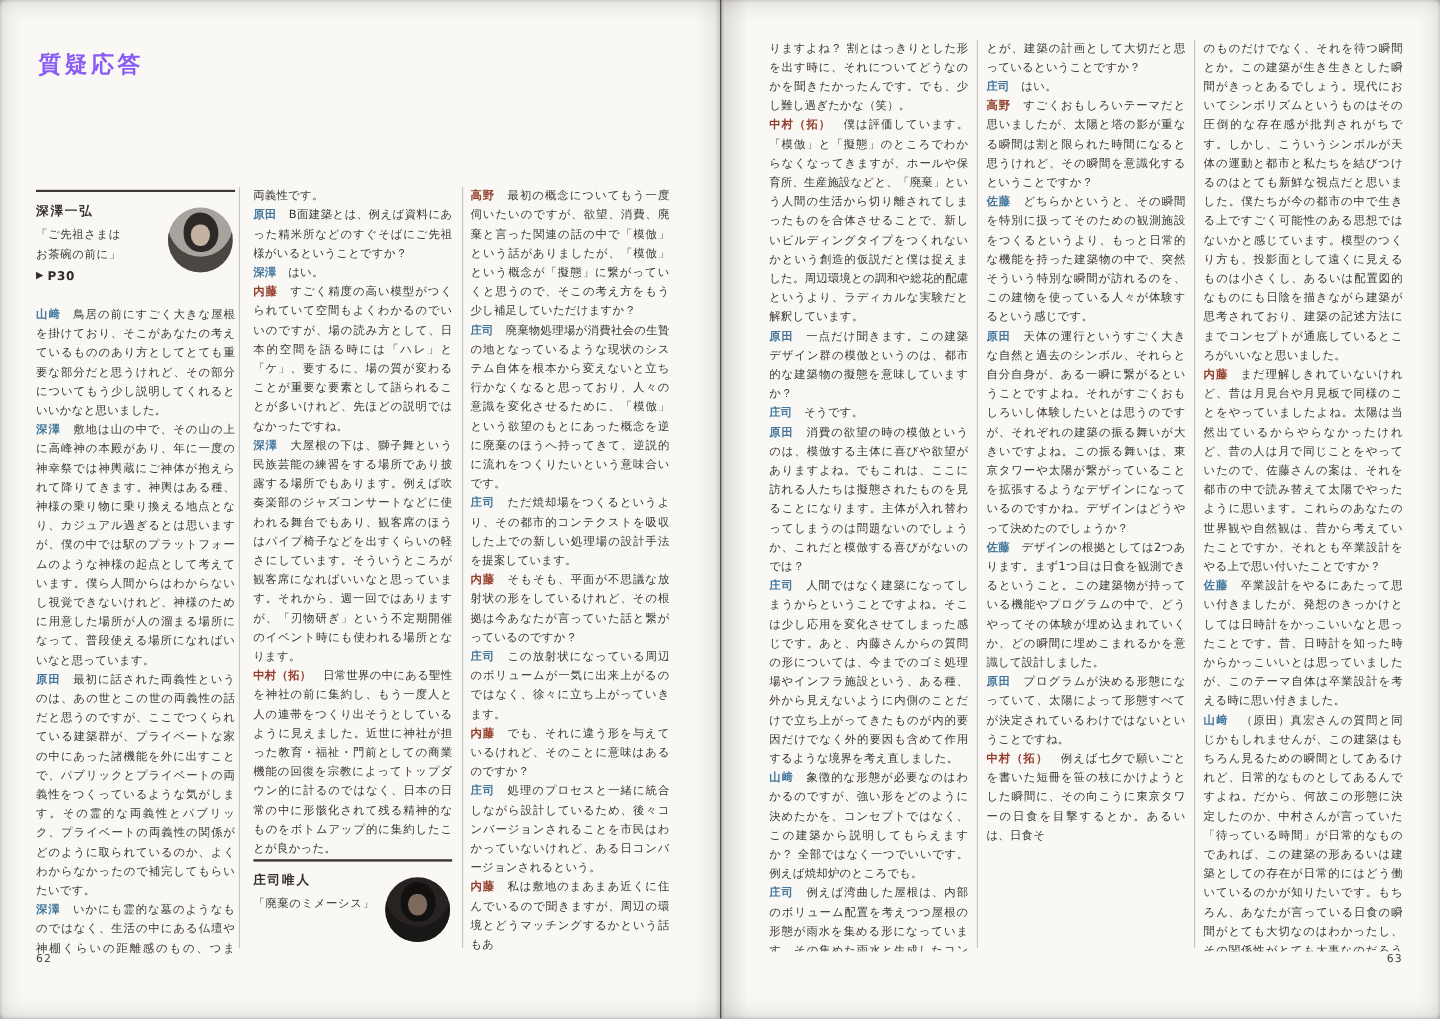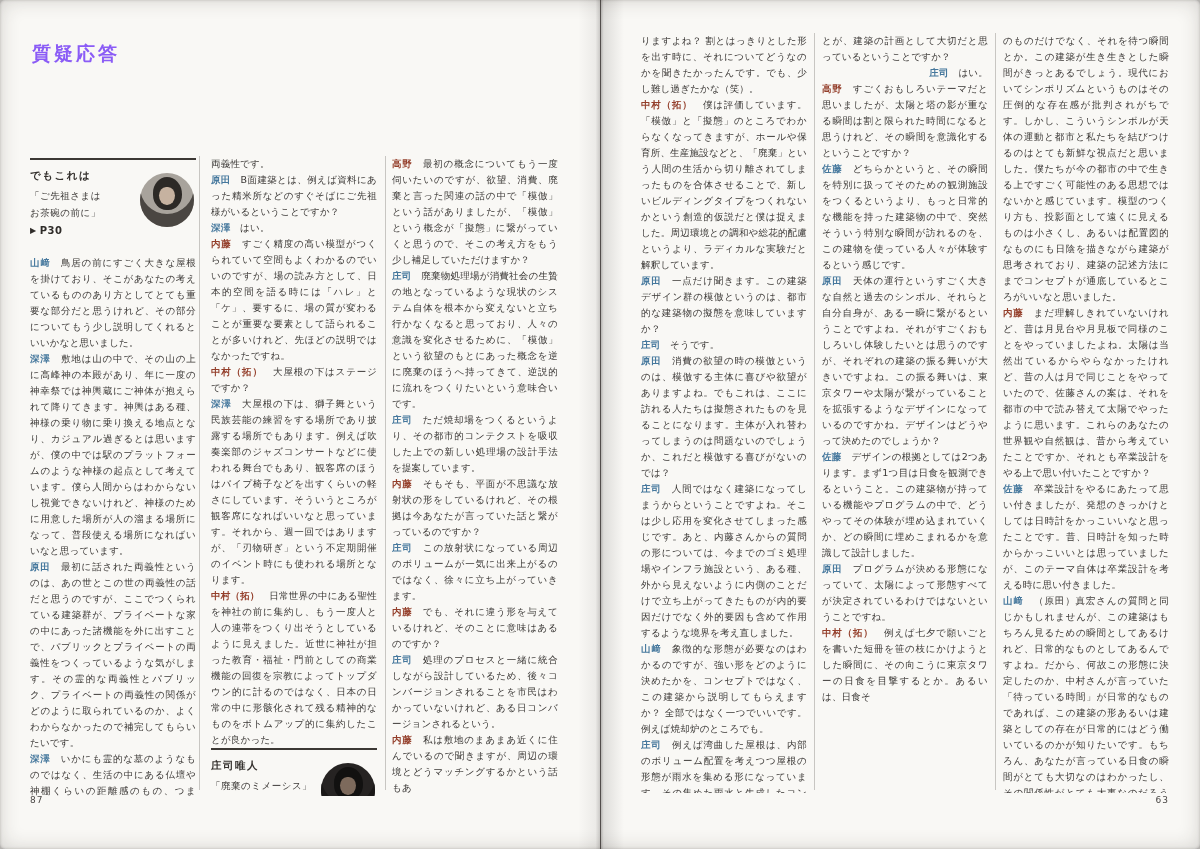--- a/index.html
+++ b/index.html
@@ -14,21 +14,21 @@
   .pagenum{position:absolute;top:795px;font-size:9px;letter-spacing:1px;color:#4a4745;}
   .pagenum.left{left:30px;}
   .pagenum.right{left:1135px;width:34px;text-align:right;}
   .col{position:absolute;width:166px;overflow:hidden;display:flex;flex-direction:column;}
   .col-l{top:156px;height:640px;}
   .col-r{top:33px;height:760px;}
   #colL1{left:30px;top:158px;}
   #colL2{left:211px;justify-content:space-between;}
   #colL3{left:392px;}
   #colR1{left:641px;}
-  #colR2{left:822px;align-items:flex-end;}
+  #colR2{left:822px;}
   #colR3{left:1003px;}
   .vdiv{position:absolute;width:1px;background:#c8c6c2;}
   .vdiv.l{top:156px;height:634px;}
   .vdiv.r{top:33px;height:757px;}
   .para{margin:0;font-size:9.5px;line-height:16px;letter-spacing:.2px;
     text-align:justify;text-justify:inter-ideograph;color:#3a3735;}
   .spk{font-weight:bold;}
   .profile{position:relative;border-top:2px solid #3c3834;padding-top:9px;margin:14px 0 14px 0;min-height:72px;}
   .col > .profile:first-child{margin-top:0;}
   .profile.pin{margin-top:auto;margin-bottom:4px;}
@@ -45,36 +45,35 @@
 </style>
 </head>
 <body>
 
 <div class="spread">
   <h1 class="page-title">質疑応答</h1>
 
   <div id="colL1" class="col col-l">
       <div class="profile">
         <span class="p-photo" style="--pbg: #a8a39c; --phair: #2c2926; --pskin: #c6b2a0; --pshirt: #4a4642;"></span>
-        <div class="p-name">でもこれは</div>
+        <div class="p-name">深澤一弘</div>
         <div class="p-title">「ご先祖さまは</div>
         <div class="p-title">お茶碗の前に」</div>
         <div class="p-ref"><span class="tri">▶</span>P30</div>
       </div>
       <p class="para"><span class="spk" style="color: rgb(70, 120, 157);">山﨑</span>　鳥居の前にすごく大きな屋根を掛けており、そこがあなたの考えているもののあり方としてとても重要な部分だと思うけれど、その部分についてもう少し説明してくれるといいかなと思いました。</p>
       <p class="para"><span class="spk" style="color: rgb(70, 120, 157);">深澤</span>　敷地は山の中で、その山の上に高峰神の本殿があり、年に一度の神幸祭では神輿蔵にご神体が抱えられて降りてきます。神輿はある種、神様の乗り物に乗り換える地点となり、カジュアル過ぎるとは思いますが、僕の中では駅のプラットフォームのような神様の起点として考えています。僕ら人間からはわからないし視覚できないけれど、神様のために用意した場所が人の溜まる場所になって、普段使える場所になればいいなと思っています。</p>
       <p class="para"><span class="spk" style="color: rgb(70, 120, 157);">原田</span>　最初に話された両義性というのは、あの世とこの世の両義性の話だと思うのですが、ここでつくられている建築群が、プライベートな家の中にあった諸機能を外に出すことで、パブリックとプライベートの両義性をつくっているような気がします。その霊的な両義性とパブリック、プライベートの両義性の関係がどのように取られているのか、よくわからなかったので補完してもらいたいです。</p>
       <p class="para"><span class="spk" style="color: rgb(70, 120, 157);">深澤</span>　いかにも霊的な墓のようなものではなく、生活の中にある仏壇や神棚くらいの距離感のもの、つまり、神様ではないし異物ではないけれど、僕らの生活の中にいるものという意味での</p>
     </div>
   <div id="colL2" class="col col-l">
       <p class="para">両義性です。</p>
       <p class="para"><span class="spk" style="color: rgb(70, 120, 157);">原田</span>　B面建築とは、例えば資料にあった精米所などのすぐそばにご先祖様がいるということですか？</p>
       <p class="para"><span class="spk" style="color: rgb(70, 120, 157);">深澤</span>　はい。</p>
       <p class="para"><span class="spk" style="color: rgb(148, 63, 43);">内藤</span>　すごく精度の高い模型がつくられていて空間もよくわかるのでいいのですが、場の読み方として、日本的空間を語る時には「ハレ」と「ケ」、要するに、場の質が変わることが重要な要素として語られることが多いけれど、先ほどの説明ではなかったですね。</p>
-      <p class="para"><span class="spk" style="color: rgb(148, 63, 43);">中村（拓）</span>　大屋根の下はステージですか？</p>
       <p class="para"><span class="spk" style="color: rgb(70, 120, 157);">深澤</span>　大屋根の下は、獅子舞という民族芸能の練習をする場所であり披露する場所でもあります。例えば吹奏楽部のジャズコンサートなどに使われる舞台でもあり、観客席のほうはパイプ椅子などを出すくらいの軽さにしています。そういうところが観客席になればいいなと思っています。それから、週一回ではありますが、「刃物研ぎ」という不定期開催のイベント時にも使われる場所となります。</p>
       <p class="para"><span class="spk" style="color: rgb(148, 63, 43);">中村（拓）</span>　日常世界の中にある聖性を神社の前に集約し、もう一度人と人の連帯をつくり出そうとしているように見えました。近世に神社が担った教育・福祉・門前としての商業機能の回復を宗教によってトップダウン的に計るのではなく、日本の日常の中に形骸化されて残る精神的なものをボトムアップ的に集約したことが良かった。</p>
       <div class="profile pin">
         <span class="p-photo" style="--pbg: #262322; --phair: #121110; --pskin: #7d6a5c; --pshirt: #1a1817;"></span>
         <div class="p-name">庄司唯人</div>
         <div class="p-title">「廃棄のミメーシス」</div>
       </div>
     </div>
   <div id="colL3" class="col col-l">
       <p class="para"><span class="spk" style="color: rgb(148, 63, 43);">高野</span>　最初の概念についてもう一度伺いたいのですが、欲望、消費、廃棄と言った関連の話の中で「模倣」という話がありましたが、「模倣」という概念が「擬態」に繋がっていくと思うので、そこの考え方をもう少し補足していただけますか？</p>
@@ -115,15 +114,15 @@
     </div>
 
   <div class="vdiv l" style="left:199px"></div>
   <div class="vdiv l" style="left:385px"></div>
   <div class="vdiv r" style="left:814px"></div>
   <div class="vdiv r" style="left:995px"></div>
 
   <div class="gutter"></div>
   <div class="gutter-line"></div>
 
-  <div class="pagenum left">87</div>
+  <div class="pagenum left">62</div>
   <div class="pagenum right">63</div>
 </div>
 
 </body></html>

